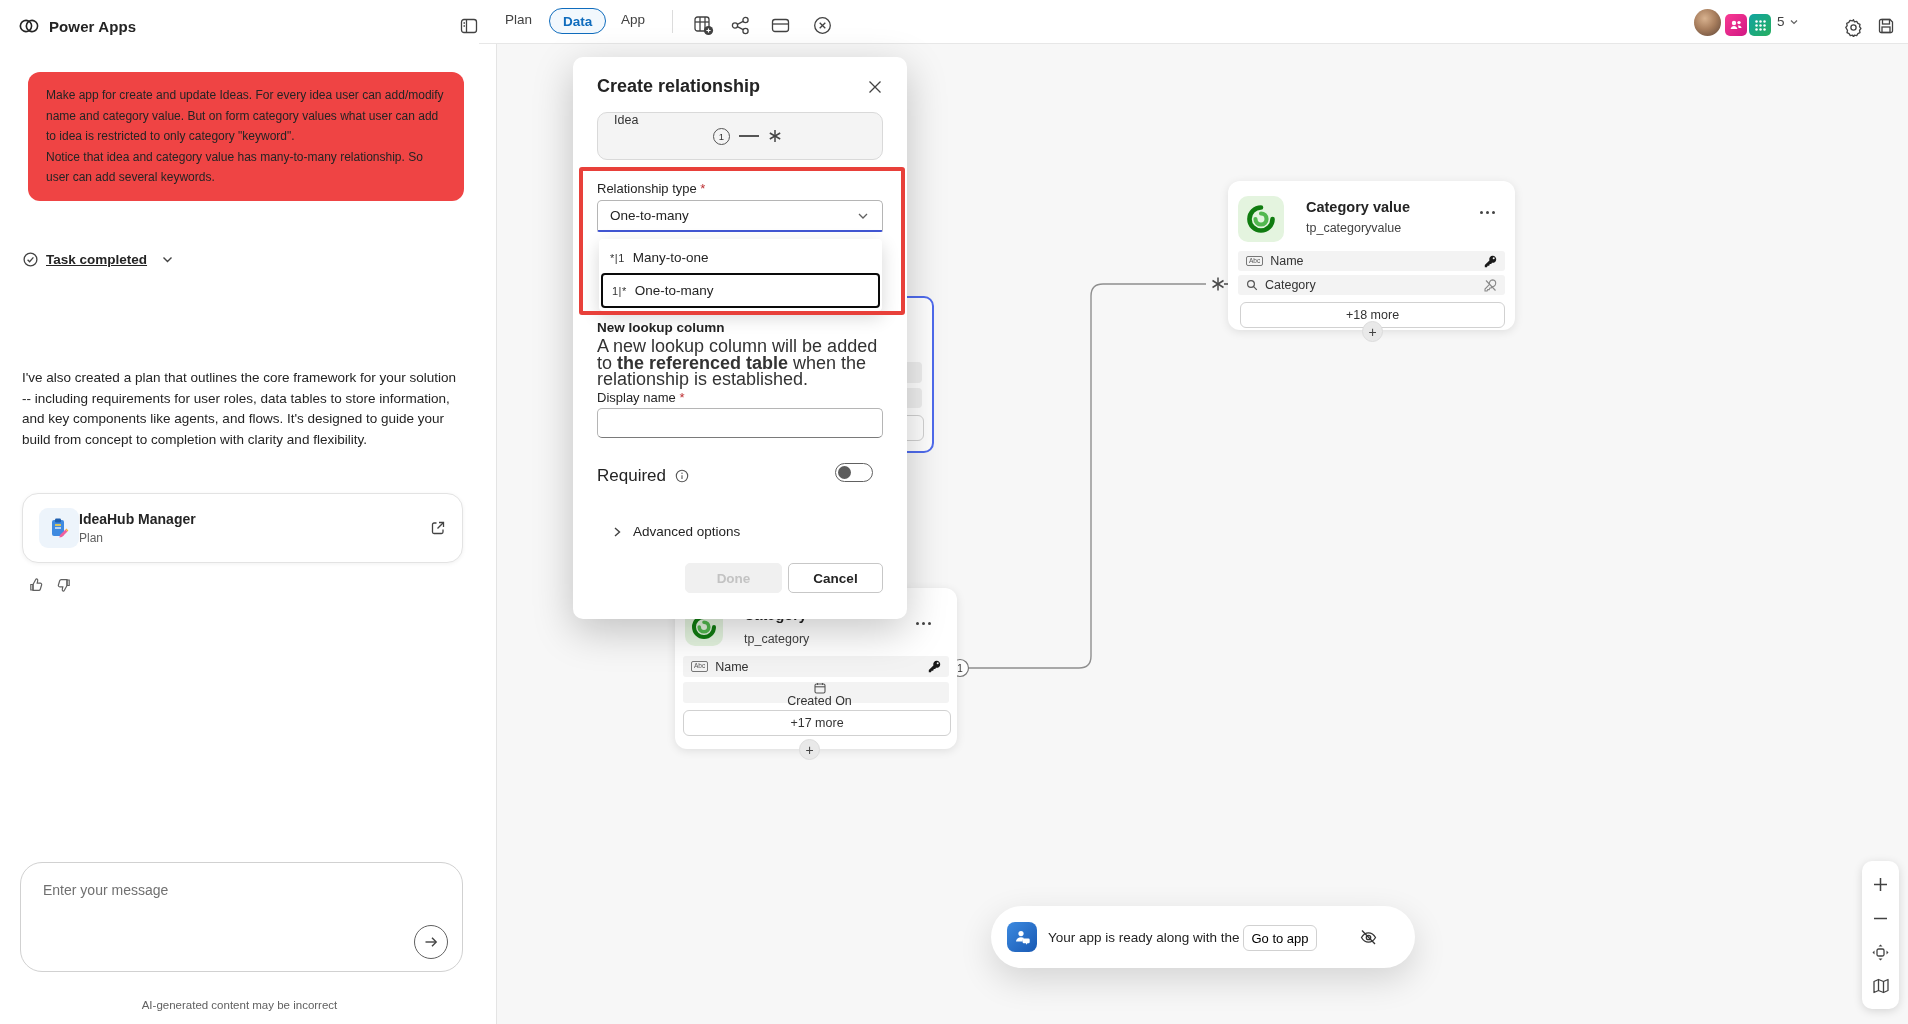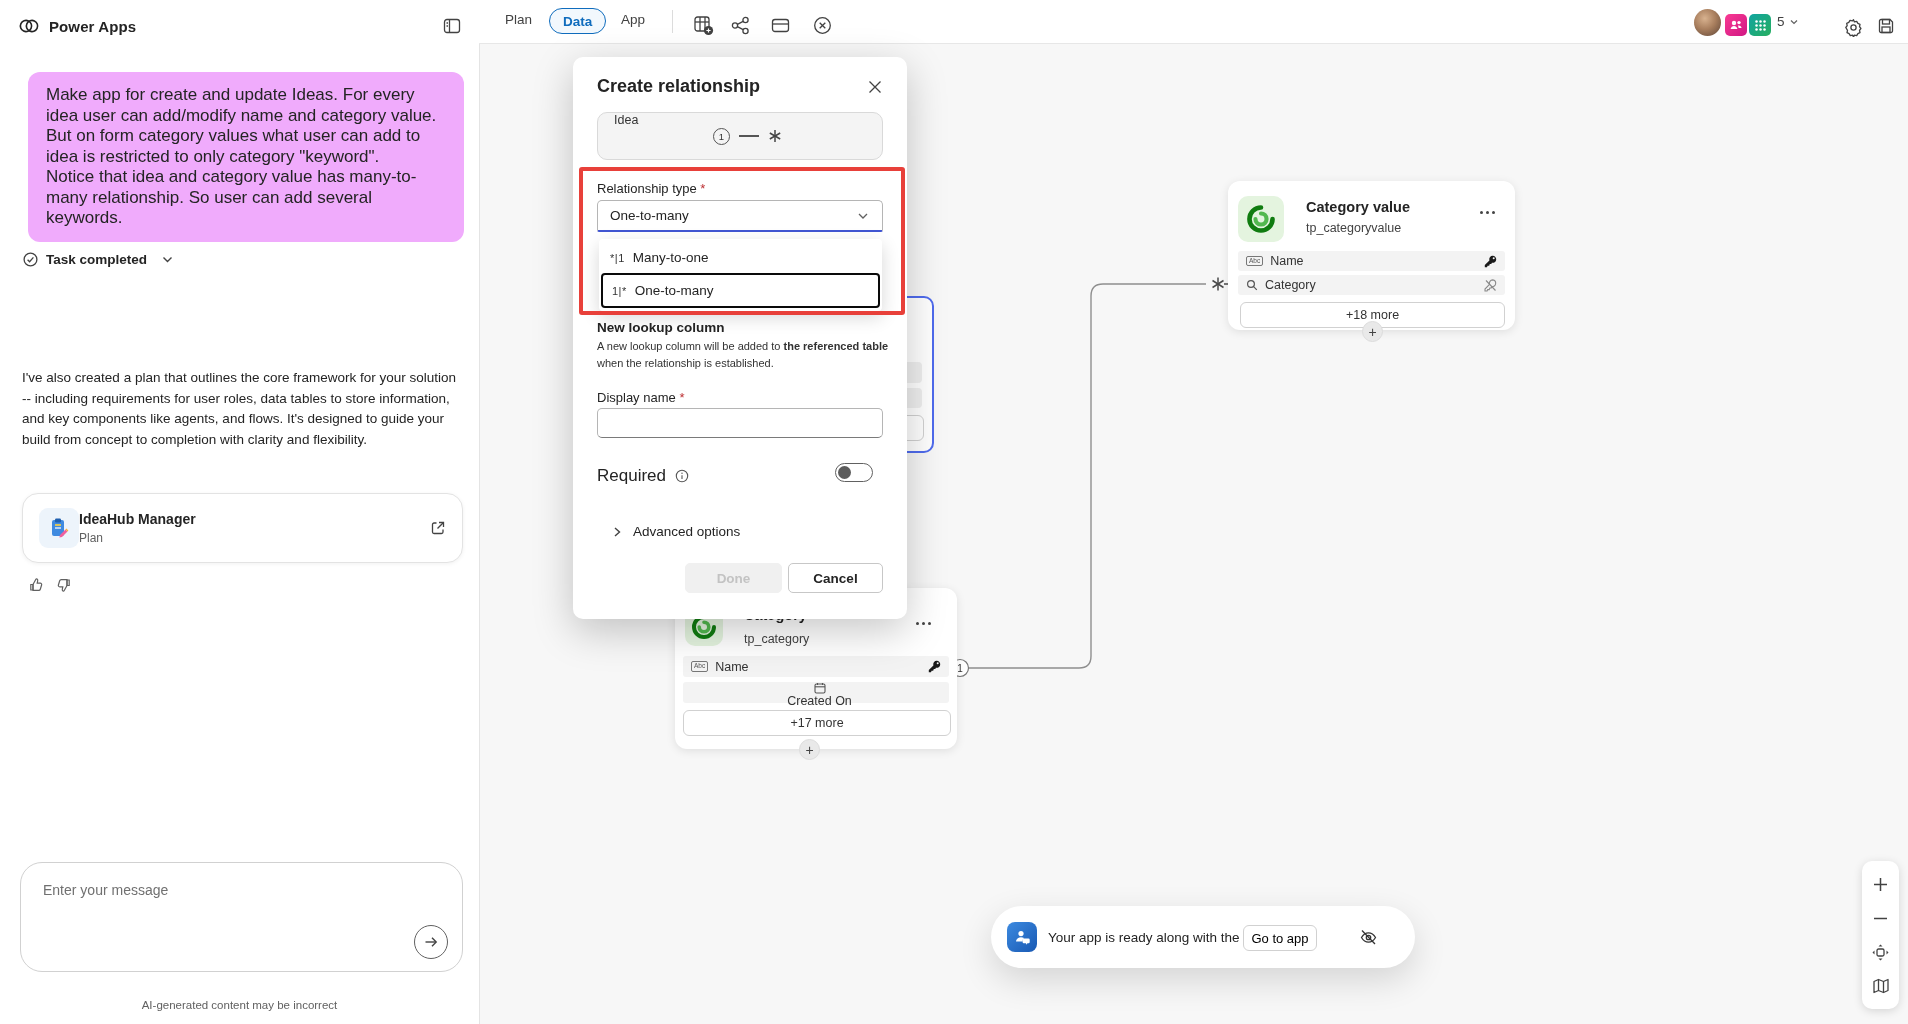--- a/index.html
+++ b/index.html
@@ -2,27 +2,27 @@
 <html><head>
 <meta charset="utf-8">
 <style>
   html,body{margin:0;padding:0;background:#e9e9e9;}
   #stage{position:relative;width:1908px;height:1024px;overflow:hidden;
          font-family:"Liberation Sans",sans-serif;color:#242424;background:#f7f7f7;}
   .abs{position:absolute;}
   svg{display:block;}
 
   
-  #sidebar{position:absolute;left:0;top:0;width:479px;height:1024px;background:#fff;border-right:1px solid #e4e4e4;}
+  #sidebar{position:absolute;left:0;top:0;width:479px;height:1024px;background:#fff;border-right:1px solid #e4e4e4;padding-left:17px;}
   .sb-header{position:absolute;left:18px;right:16px;top:12px;height:28px;display:flex;align-items:center;}
   .sb-title{font-size:15px;font-weight:700;margin-left:9px;letter-spacing:.1px;}
   .icon-btn{display:flex;align-items:center;justify-content:center;color:#424242;cursor:pointer;background:none;border:none;padding:0;}
-  .bubble{position:absolute;left:28px;top:72px;width:400px;background:#f0abfc;border-radius:12px;
-          padding:13px 18px;font-size:17px;line-height:20.5px;color:#242424;white-space:pre-line;}
-  .task-row{position:absolute;left:23px;top:252px;display:flex;align-items:center;gap:8px;font-size:13.5px;font-weight:700;}
+  .bubble{position:absolute;left:28px;top:72px;width:400px;background:#ef4444;border-radius:12px;
+          padding:13px 18px;font-size:12px;line-height:20.5px;color:#242424;white-space:pre-line;}
+  .task-row{position:absolute;left:23px;top:252px;display:flex;align-items:center;gap:8px;font-size:13.5px;font-weight:700;text-decoration:underline;}
   .para{position:absolute;left:22px;width:442px;font-size:13.5px;line-height:20.5px;color:#242424;}
   .plan-card{position:absolute;left:22px;top:493px;width:441px;height:70px;background:#fff;border:1px solid #e3e3e3;
              border-radius:16px;box-shadow:0 1px 4px rgba(0,0,0,.06);display:flex;align-items:center;padding:0 16px;box-sizing:border-box;cursor:pointer;}
   .plan-ico{width:40px;height:40px;border-radius:9px;background:#edf4fb;display:flex;align-items:center;justify-content:center;}
   .plan-meta{flex:1;}
   .plan-title{font-size:14px;font-weight:700;}
   .plan-sub{font-size:12px;color:#616161;margin-top:4px;}
   .thumbs{position:absolute;left:28px;top:577px;display:flex;gap:12px;color:#616161;}
   .composer{position:absolute;left:20px;top:862px;width:443px;height:110px;border:1px solid #d1d1d1;border-radius:22px;
             background:#fff;box-sizing:border-box;}
@@ -80,21 +80,21 @@
   .req{color:#bc2f32;}
   .dropdown{position:absolute;left:24px;top:143px;width:286px;height:32px;border:1px solid #b5b5b5;border-bottom:2px solid #4156d2;
             border-radius:5px 5px 2px 2px;background:#fff;box-sizing:border-box;display:flex;align-items:center;cursor:pointer;}
   .dropdown .val{font-size:13.5px;margin-left:12px;flex:1;}
   .menu{position:absolute;left:26px;top:182px;width:283px;background:#fff;border-radius:4px;
         box-shadow:0 6px 18px rgba(0,0,0,.16);z-index:12;padding:3px 2px;box-sizing:border-box;}
   .opt{height:31px;display:flex;align-items:center;font-size:13.5px;color:#242424;border-radius:4px;cursor:pointer;box-sizing:border-box;padding-left:9px;gap:8px;}
   .opt .pre{font-size:11px;color:#333;letter-spacing:.5px;}
   .opt.focused{border:2px solid #0a0a0a;height:35px;}
   .m-h2{position:absolute;left:24px;top:263px;font-size:13.5px;font-weight:700;}
-  .m-desc{position:absolute;left:24px;top:281px;width:294px;font-size:11px;line-height:16.5px;color:#333;}
+  .m-desc{position:absolute;left:24px;top:281px;width:294px;font-size:18px;line-height:16.5px;color:#333;}
   .m-input{position:absolute;left:24px;top:351px;width:286px;height:30px;border:1px solid #b5b5b5;border-bottom:1px solid #7a7a7a;
            border-radius:5px;box-sizing:border-box;background:#fff;font:inherit;font-size:13.5px;padding:0 10px;}
   .toggle{position:absolute;left:262px;top:406px;width:38px;height:19px;border:1px solid #616161;border-radius:10px;background:#fff;cursor:pointer;box-sizing:border-box;}
   .knob{position:absolute;left:2px;top:2px;width:13px;height:13px;border-radius:50%;background:#5c5c5c;}
   .adv{position:absolute;left:38px;top:467px;display:flex;align-items:center;gap:10px;font-size:13.5px;cursor:pointer;color:#242424;}
   .btn{position:absolute;top:506px;height:30px;border-radius:5px;font-size:13.5px;font-weight:700;display:flex;align-items:center;justify-content:center;cursor:pointer;box-sizing:border-box;font-family:inherit;}
   .btn-done{left:112px;width:97px;background:#f0f0f0;border:1px solid #f0f0f0;color:#c3c3c3;}
   .btn-cancel{left:215px;width:95px;background:#fff;border:1px solid #c7c7c7;color:#242424;}
   .red-rect{position:absolute;left:579px;top:167px;width:326px;height:148px;border:4px solid #e8403a;border-radius:3px;
             z-index:30;pointer-events:none;box-sizing:border-box;}

